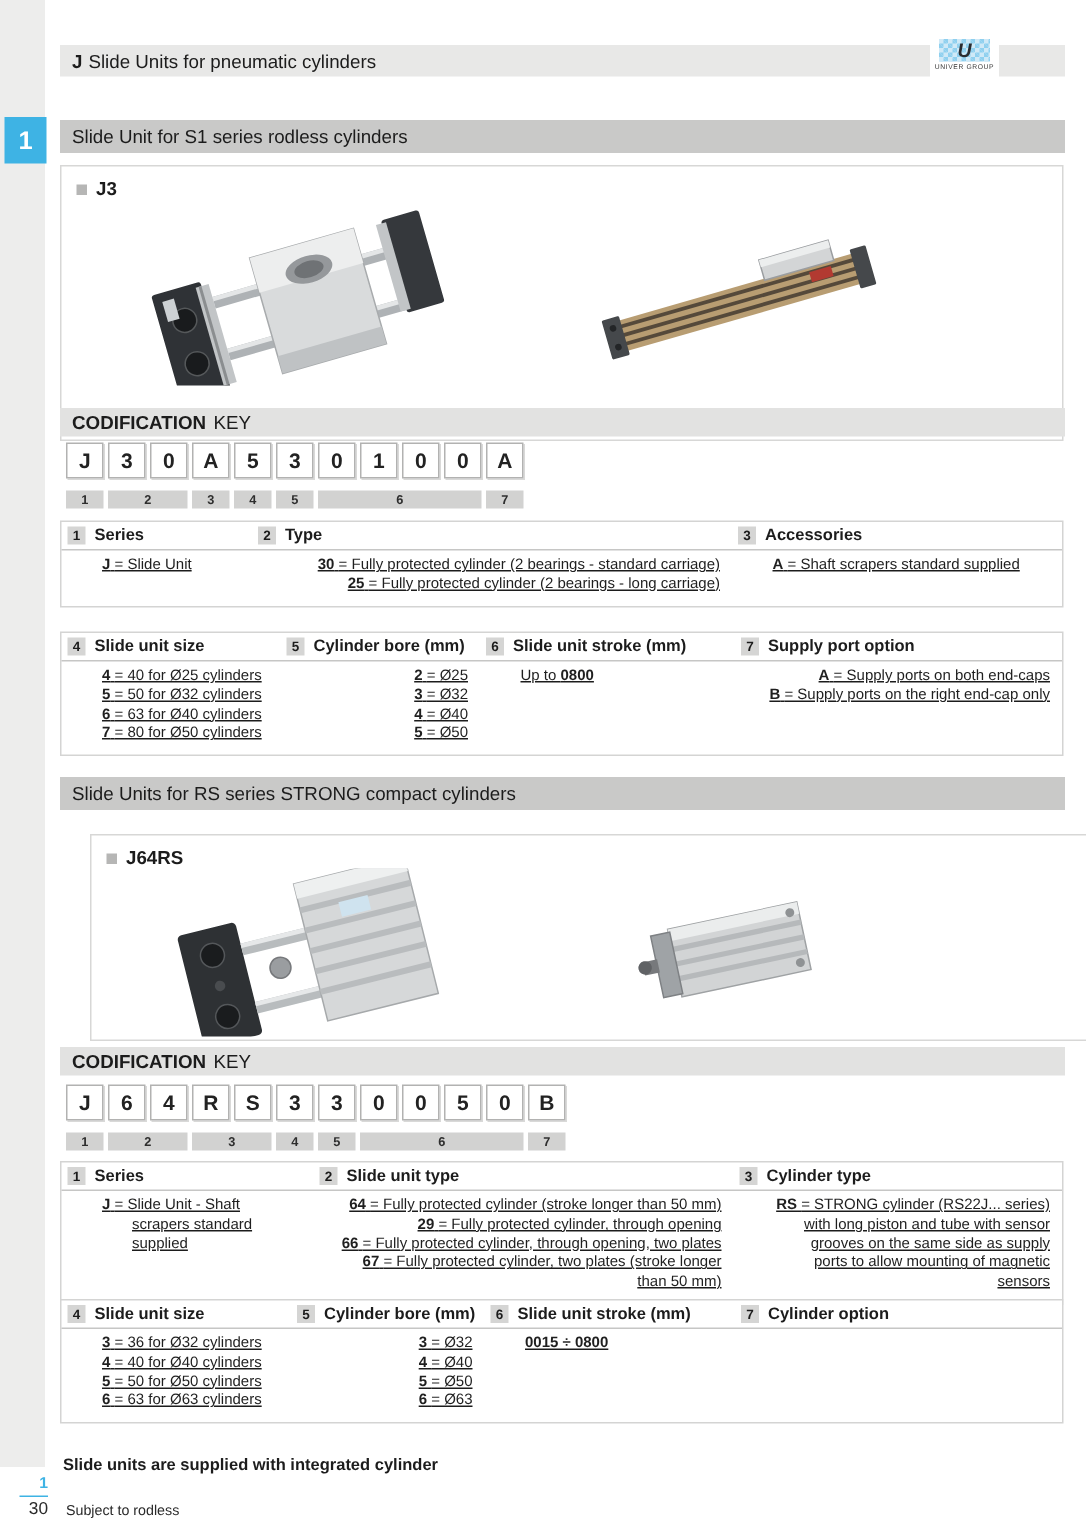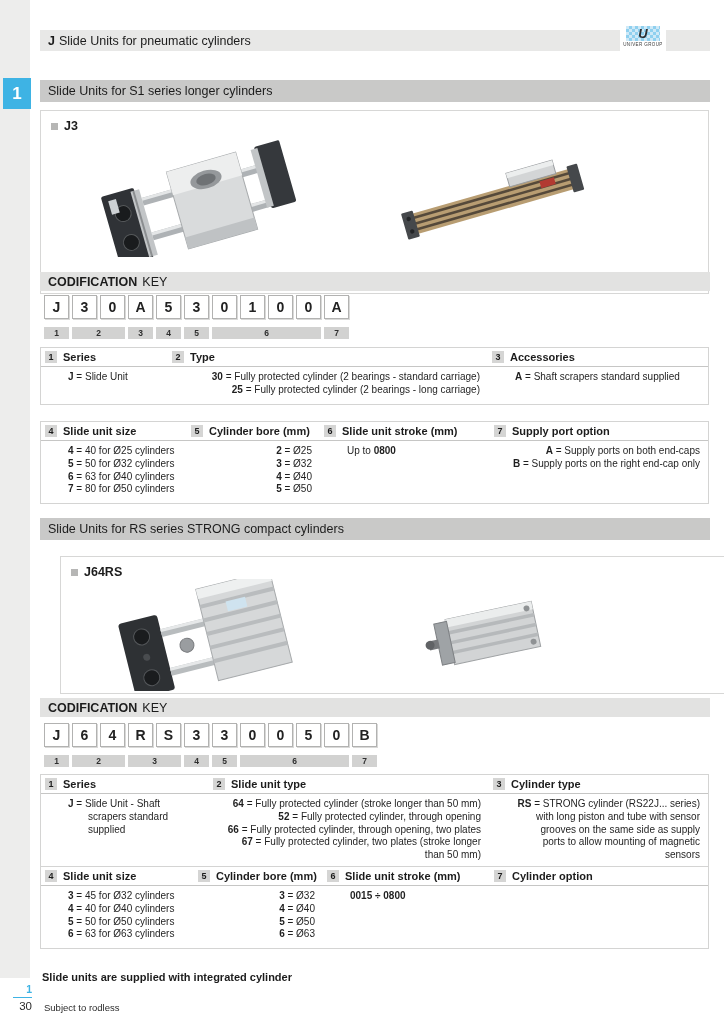--- a/index.html
+++ b/index.html
@@ -58,21 +58,21 @@
         font-size:8.5px;font-weight:bold;color:#2e2e2e;}
   .sp1{width:25px;} .sp2{width:53px;} .sp4{width:109px;}
 
   
   .ptable{position:absolute;left:40px;width:669px;border:1px solid #d4d4d3;background:#fff;box-sizing:border-box;}
   #tableA{top:347px;} #tableB{top:421px;} #tableC{top:774px;} #tableD{top:866px;}
   .thead{display:grid;border-bottom:1px solid #c6c6c5;}
   .thcell{display:flex;align-items:center;gap:6px;padding:3px 2px 3px 4px;font-weight:bold;font-size:11px;}
   .badge{width:12px;height:12px;background:#d5d5d4;display:flex;align-items:center;justify-content:center;
          font-size:9px;font-weight:bold;flex:none;}
-  .tbody{display:grid;padding:4px 0 7px;}
+  .tbody{display:grid;padding:4px 0 7px;text-decoration:underline;}
   .tbcell{font-size:10px;line-height:12.8px;color:#1f1f1f;box-sizing:border-box;padding-right:8px;}
   .pad-lg{padding-left:27px;} .pad-sm{padding-left:11px;text-align:right;}
   .trow{padding-left:20px;text-indent:-20px;}
   .gA{grid-template-columns:127px 320px 1fr;}
   .gB{grid-template-columns:146px 133px 170px 1fr;}
   .gC{grid-template-columns:168px 280px 1fr;}
   .gD{grid-template-columns:153px 129px 167px 1fr;}
 
   
   .note{position:absolute;left:42px;top:971px;font-weight:bold;font-size:11px;}
@@ -92,21 +92,21 @@
     <b>J</b>
     <span>Slide Units for pneumatic cylinders</span>
   </div>
   <div class="logo">
     <div class="logo-mark">
       <span class="logo-u">U</span>
     </div>
     <div class="logo-brand">UNIVER GROUP</div>
   </div>
 
-  <div class="sbar" id="sbar1">Slide Units for S1 series longer cylinders</div>
+  <div class="sbar" id="sbar1">Slide Unit for S1 series rodless cylinders</div>
 
   <div class="pbox" id="pbox1">
     <div class="plabel">
       <span class="bullet"></span>
       <span>J3</span>
     </div>
     <svg id="photo1" viewBox="0 0 226 132">
       <g transform="rotate(-16 113 66)">
         <rect x="14" y="44" width="34" height="74" rx="2" fill="#2f3236"></rect>
         <rect x="44" y="47" width="9" height="68" fill="#c2c5c7"></rect>
@@ -330,21 +330,21 @@
         <span class="badge">3</span>
         <span>Cylinder type</span>
       </div>
     </div>
     <div class="tbody gC">
       <div class="tbcell pad-lg">
         <div class="trow"><b>J</b> <span>= Slide Unit - Shaft scrapers standard supplied</span></div>
       </div>
       <div class="tbcell pad-sm">
         <div class="trow"><b>64</b> <span>= Fully protected cylinder (stroke longer than 50 mm)</span></div>
-        <div class="trow"><b>52</b> <span>= Fully protected cylinder, through opening</span></div>
+        <div class="trow"><b>29</b> <span>= Fully protected cylinder, through opening</span></div>
         <div class="trow"><b>66</b> <span>= Fully protected cylinder, through opening, two plates</span></div>
         <div class="trow"><b>67</b> <span>= Fully protected cylinder, two plates (stroke longer than 50 mm)</span></div>
       </div>
       <div class="tbcell pad-sm">
         <div class="trow"><b>RS</b> <span>= STRONG cylinder (RS22J... series) with long piston and tube with sensor grooves on the same side as supply ports to allow mounting of magnetic sensors</span></div>
       </div>
     </div>
   </div>
 
   <div class="ptable" id="tableD">
@@ -361,21 +361,21 @@
         <span class="badge">6</span>
         <span>Slide unit stroke (mm)</span>
       </div>
       <div class="thcell">
         <span class="badge">7</span>
         <span>Cylinder option</span>
       </div>
     </div>
     <div class="tbody gD">
       <div class="tbcell pad-lg">
-        <div class="trow"><b>3</b> <span>= 45 for Ø32 cylinders</span></div>
+        <div class="trow"><b>3</b> <span>= 36 for Ø32 cylinders</span></div>
         <div class="trow"><b>4</b> <span>= 40 for Ø40 cylinders</span></div>
         <div class="trow"><b>5</b> <span>= 50 for Ø50 cylinders</span></div>
         <div class="trow"><b>6</b> <span>= 63 for Ø63 cylinders</span></div>
       </div>
       <div class="tbcell pad-sm">
         <div class="trow"><b>3</b> <span>= Ø32</span></div>
         <div class="trow"><b>4</b> <span>= Ø40</span></div>
         <div class="trow"><b>5</b> <span>= Ø50</span></div>
         <div class="trow"><b>6</b> <span>= Ø63</span></div>
       </div>

